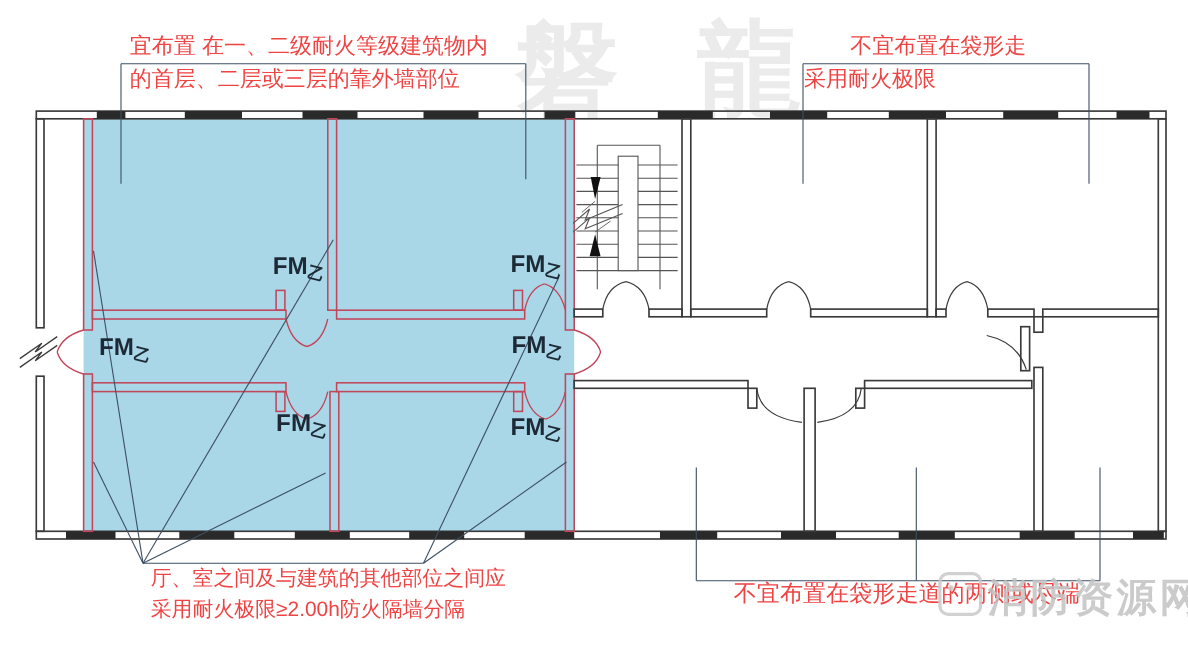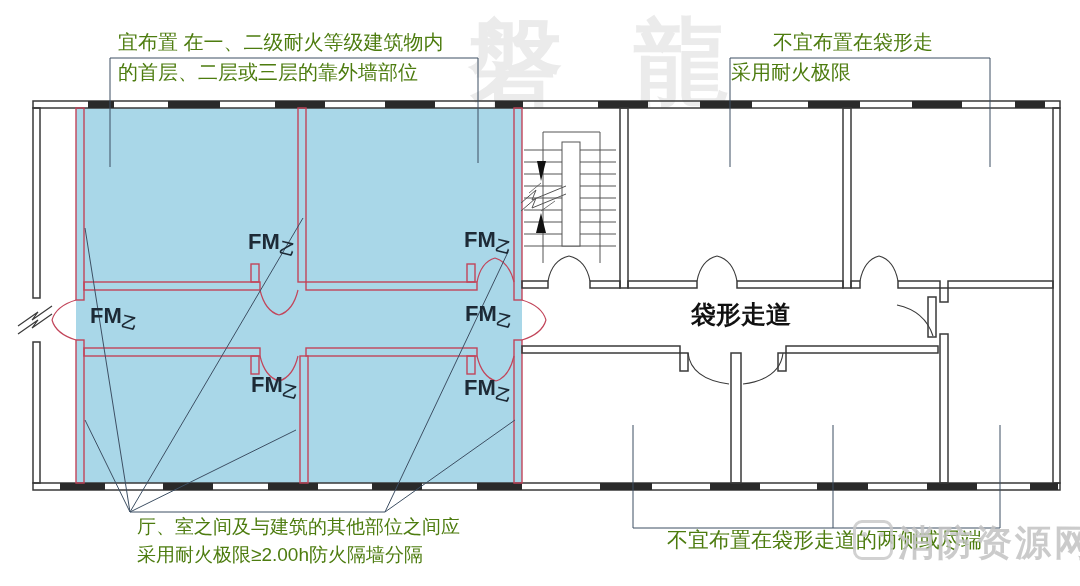--- a/index.html
+++ b/index.html
@@ -6,21 +6,21 @@
   #canvas{
     position:relative;width:1080px;height:586px;background:#ffffff;overflow:hidden;
     font-family:"Liberation Sans","DejaVu Sans",sans-serif;
   }
   #plan-svg{position:absolute;left:0;top:0;}
   .abs{position:absolute;white-space:nowrap;}
   .wm-brand{
     left:468px;top:0px;font-size:95px;font-weight:bold;color:#ebebeb;
     letter-spacing:22px;z-index:0;
   }
-  .note{color:#4d7c0f;font-size:20px;line-height:30px;z-index:5;}
+  .note{color:#ef4444;font-size:20px;line-height:30px;z-index:5;}
   .note-tl{left:118px;top:27px;}
   .note-tr{left:731px;top:27px;}
   .note-tr .indent{padding-left:42px;text-align:right;}
   .note-bl{left:137px;top:513px;font-size:19px;line-height:28px;}
   .note-br{left:667px;top:525px;font-size:21px;z-index:5;}
   .corridor-label{left:691px;top:298px;font-size:25px;font-weight:bold;color:#111;z-index:5;}
   .fm{color:#1d2a36;font-weight:bold;font-size:22px;z-index:6;letter-spacing:0px;}
   .fm .sub{display:inline-block;font-size:15px;font-weight:bold;transform:rotate(14deg) translateY(5px);margin-left:1px;}
   .wm-site{left:898px;top:519px;font-size:36px;color:#c3c3c3;letter-spacing:3px;opacity:.85;z-index:7;font-weight:bold;}
   .wm-icon{
@@ -194,21 +194,20 @@
     <div>采用耐火极限</div>
   </div>
 
   <div class="abs note note-bl">
     <div>厅、室之间及与建筑的其他部位之间应</div>
     <div>采用耐火极限≥2.00h防火隔墙分隔</div>
   </div>
 
   <div class="abs note note-br">不宜布置在袋形走道的两侧或尽端</div>
 
-  <div class="abs corridor-label">袋形走道</div>
 
   <div class="abs fm" style="left:248px;top:229px;">
     <span>FM</span><span class="sub">乙</span>
   </div>
   <div class="abs fm" style="left:464px;top:227px;">
     <span>FM</span><span class="sub">乙</span>
   </div>
   <div class="abs fm" style="left:90px;top:303px;">
     <span>FM</span><span class="sub">乙</span>
   </div>

